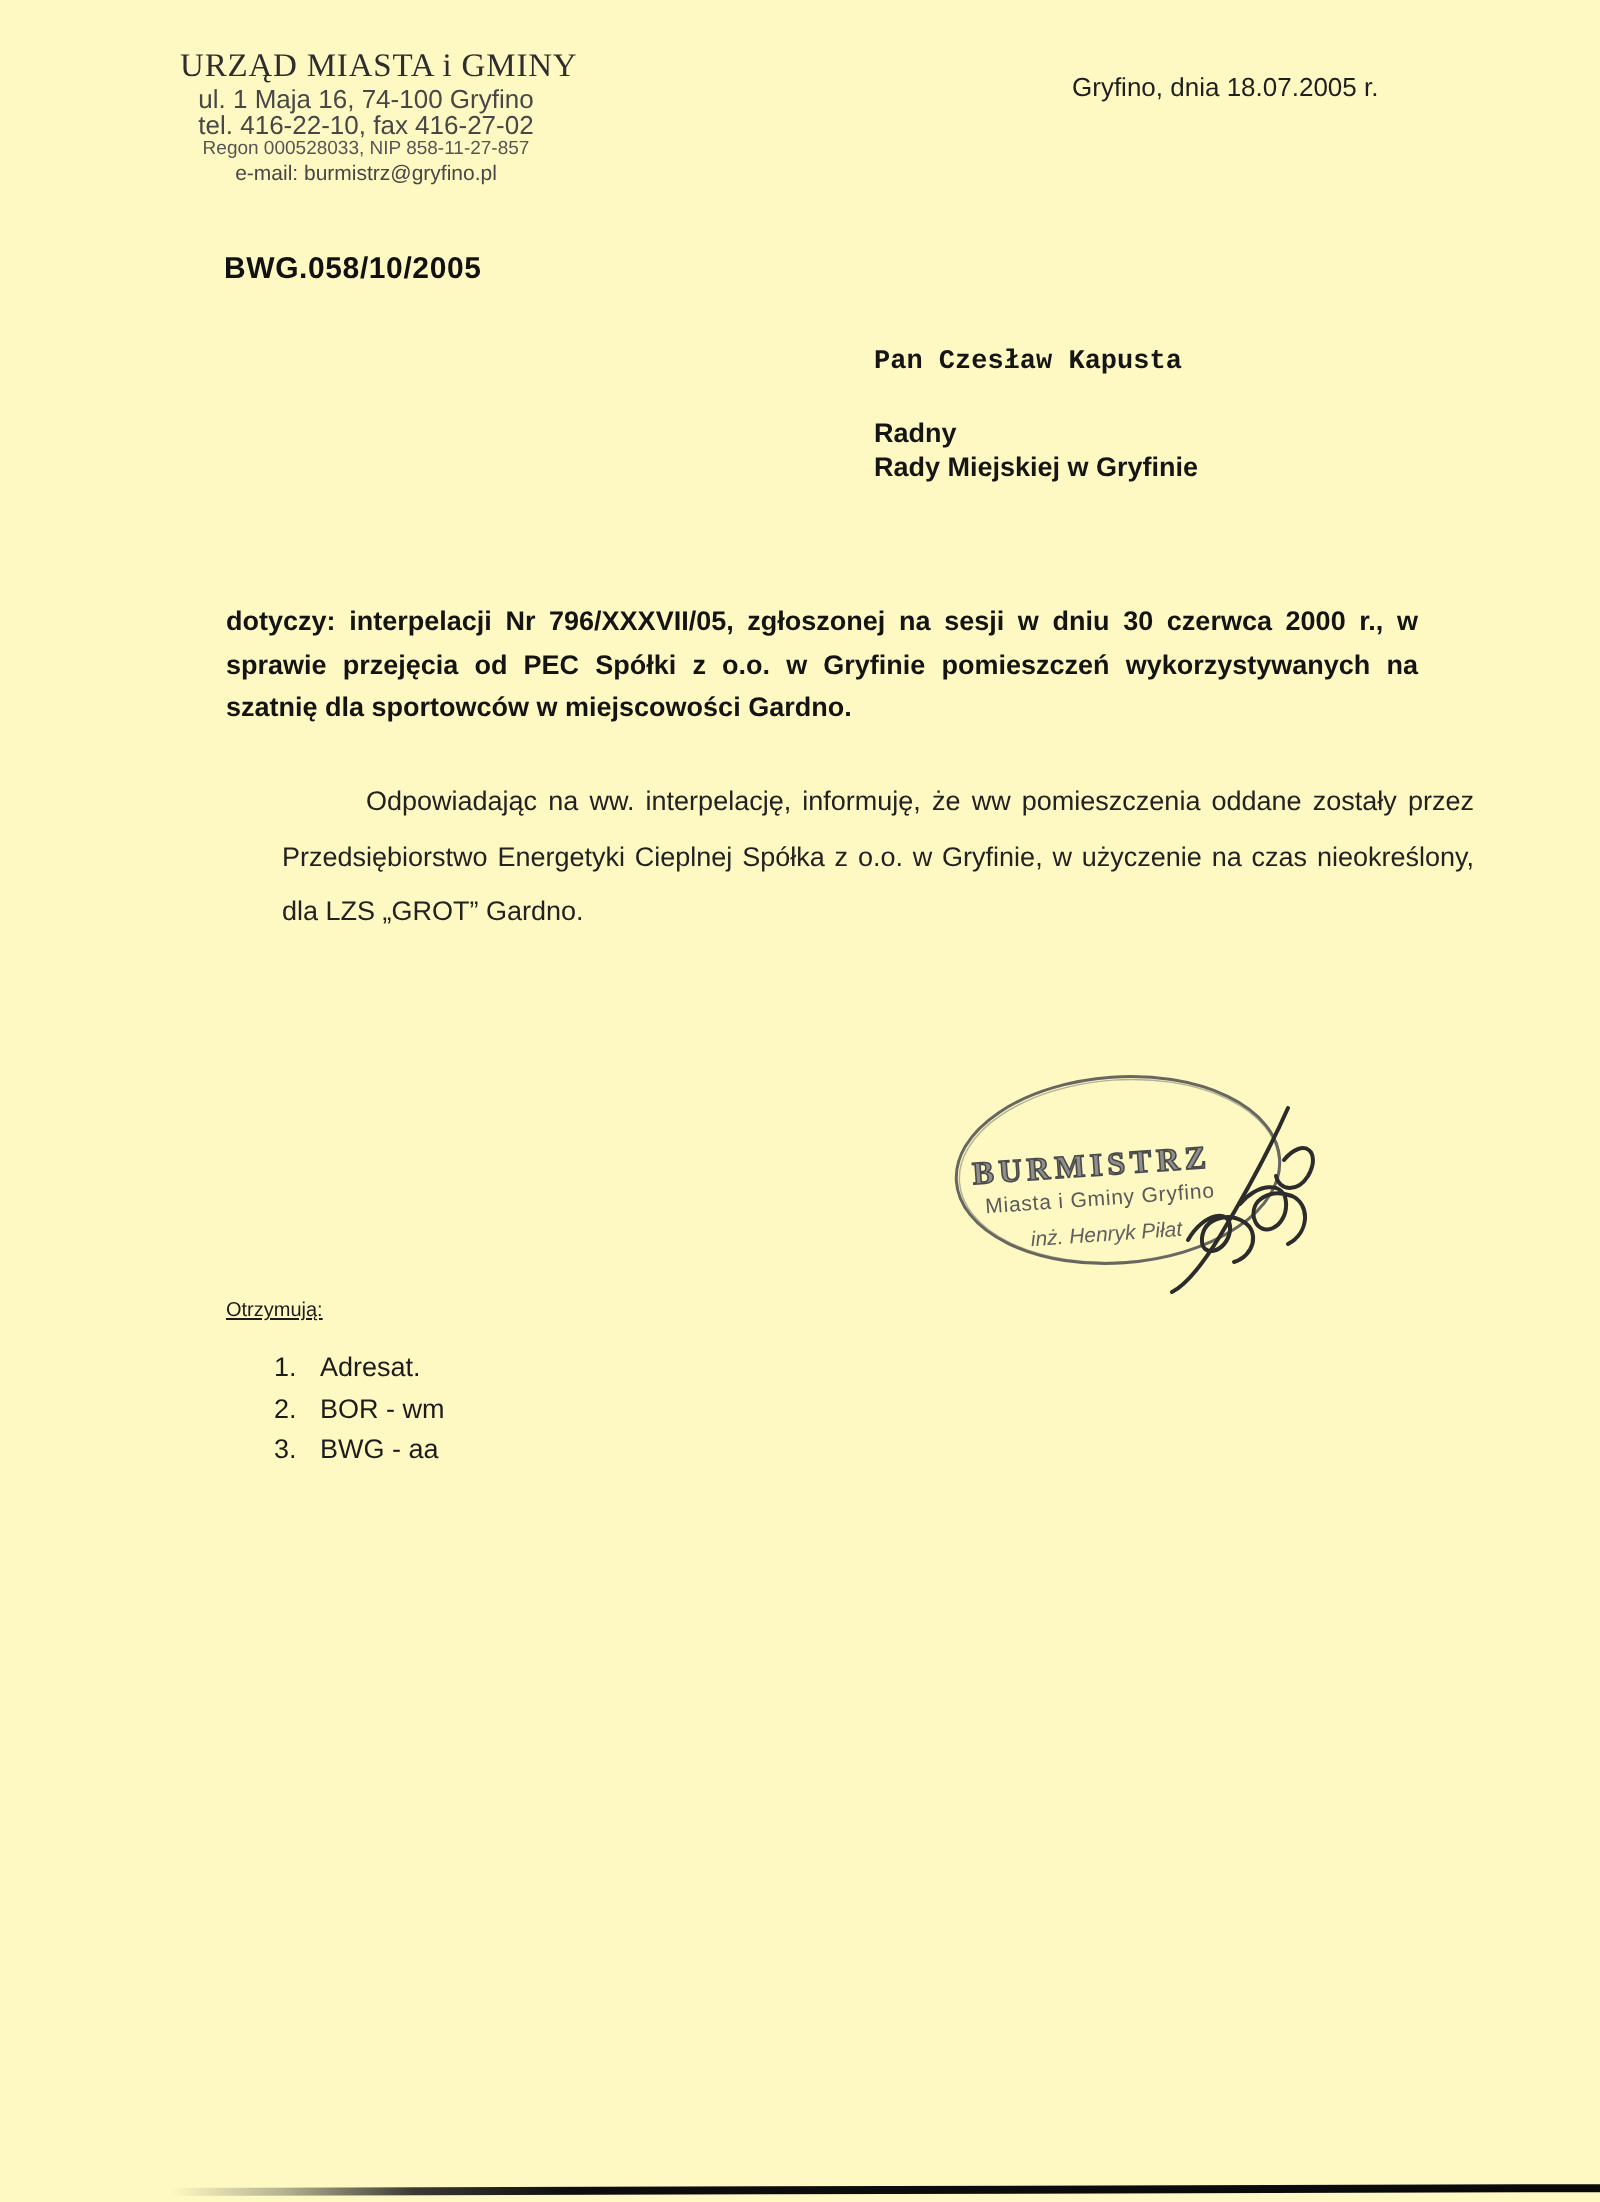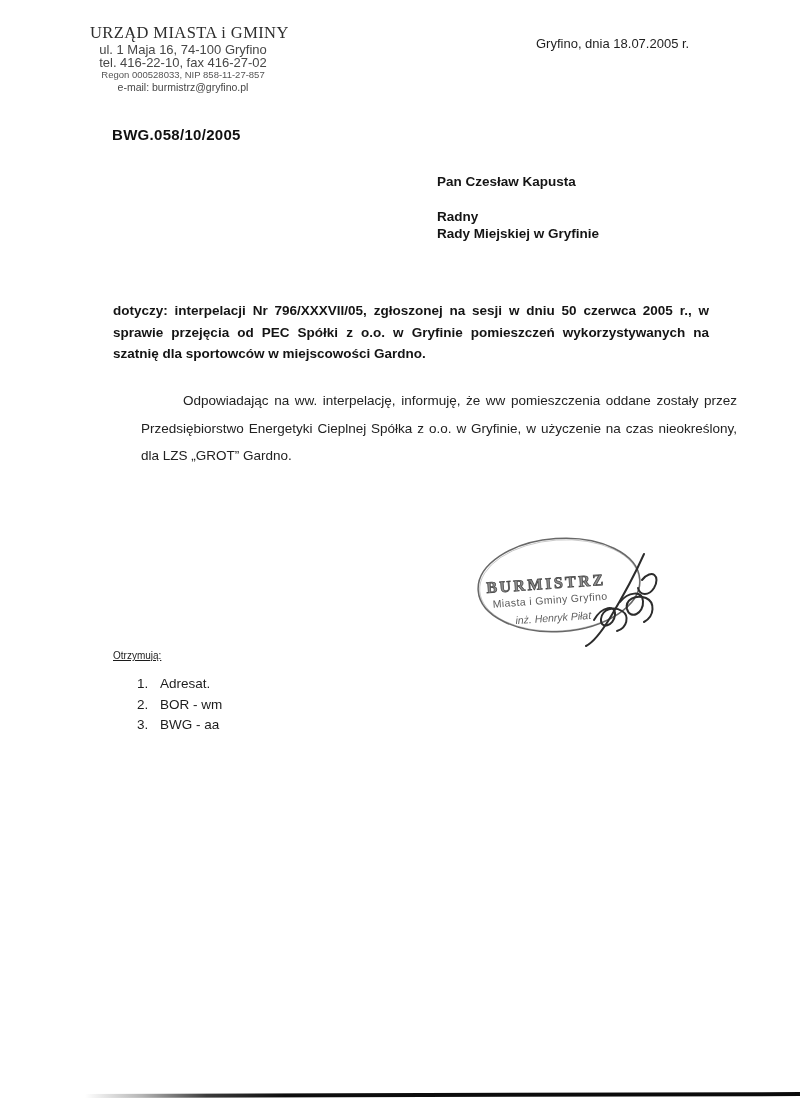--- a/index.html
+++ b/index.html
@@ -1,20 +1,20 @@
 <!DOCTYPE html>
 <html><head>
 <meta charset="utf-8">
 <style>
   html, body { margin:0; padding:0; background:#e9e9e9; }
   .page {
     position:relative;
     width:800px; height:1101px;
     margin:0 auto;
-    background:#ffffff;
+    background:#fef9c3;
     font-family:"Liberation Sans", sans-serif;
     color:#1c1c1c;
     overflow:hidden;
   }
 
   
   .letterhead {
     position:absolute; left:90px; top:23px; width:186px;
     text-align:center; color:#3a3a3a;
     filter:blur(0.25px);
@@ -35,21 +35,21 @@
   .ref-number {
     position:absolute; left:112px; top:106px;
     font-size:15px; font-weight:bold; letter-spacing:0.3px; color:#111;margin-top:20px;
   }
 
   
   .addressee {
     position:absolute; left:437px; top:173px;
     font-size:13.5px; font-weight:bold; line-height:17px; color:#151515;
   }
-  .addr-name { margin-bottom:18px; }
+  .addr-name { margin-bottom:18px;font-family:Liberation Mono, monospace; }
 
   
   .subject {
     position:absolute; left:113px; top:300px; width:596px;
     font-size:13.5px; font-weight:bold; line-height:21.5px;
     text-align:justify; text-align-last:left; color:#141414;
   }
   .body-para {
     position:absolute; left:113px; width:596px;
     font-size:13.5px; line-height:27.5px;
@@ -118,21 +118,21 @@
   <div class="date-line">Gryfino, dnia 18.07.2005 r.</div>
 
   <div class="ref-number">BWG.058/10/2005</div>
 
   <div class="addressee">
     <div class="addr-name">Pan Czesław Kapusta</div>
     <div>Radny</div>
     <div>Rady Miejskiej w Gryfinie</div>
   </div>
 
-  <div class="subject">dotyczy: interpelacji Nr 796/XXXVII/05, zgłoszonej na sesji w dniu 50 czerwca 2005 r., w sprawie przejęcia od PEC Spółki z o.o. w Gryfinie  pomieszczeń wykorzystywanych na szatnię dla sportowców w miejscowości Gardno.</div>
+  <div class="subject">dotyczy: interpelacji Nr 796/XXXVII/05, zgłoszonej na sesji w dniu 30 czerwca 2000 r., w sprawie przejęcia od PEC Spółki z o.o. w Gryfinie  pomieszczeń wykorzystywanych na szatnię dla sportowców w miejscowości Gardno.</div>
 
   <div class="body-para para1">Odpowiadając na ww. interpelację, informuję, że ww pomieszczenia  oddane zostały przez Przedsiębiorstwo Energetyki Cieplnej Spółka z o.o. w Gryfinie, w użyczenie na czas nieokreślony, dla LZS „GROT” Gardno.</div>
 
   <div class="stamp">
     <svg class="oval" width="166" height="98" viewBox="0 0 166 98">
       <ellipse cx="83" cy="49" rx="81" ry="46.5" fill="none" stroke="#4e4e4e" stroke-width="1.5" opacity="0.85"></ellipse>
       <ellipse cx="83.5" cy="49.5" rx="80" ry="45.5" fill="none" stroke="#6a6a6a" stroke-width="0.7" opacity="0.5"></ellipse>
     </svg>
     <div class="stamp-burmistrz">BURMISTRZ</div>
     <div class="stamp-line2">Miasta i Gminy Gryfino</div>

